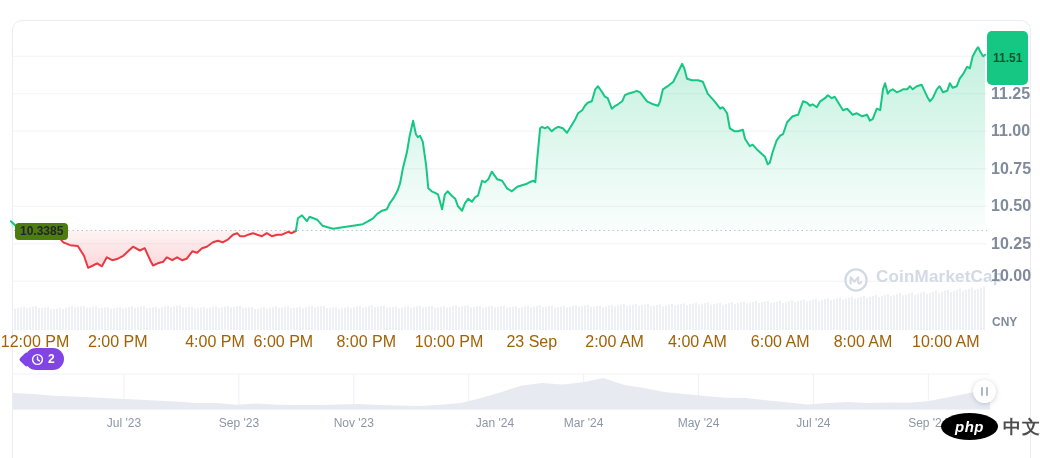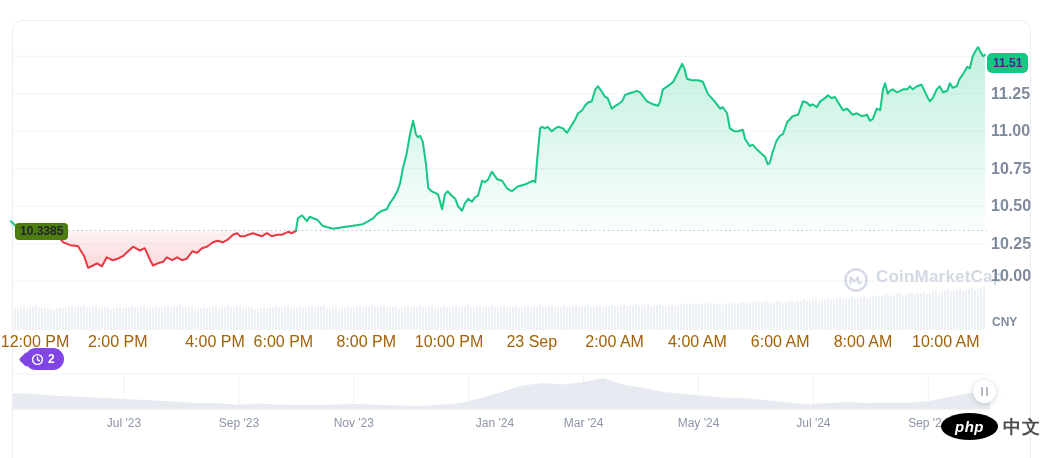--- a/index.html
+++ b/index.html
@@ -5,22 +5,22 @@
   html,body{margin:0;padding:0;background:#fff;}
   body{width:1040px;height:458px;position:relative;overflow:hidden;
        font-family:"Liberation Sans",sans-serif;}
   .card{position:absolute;left:12px;top:20px;width:1017px;height:470px;
         border:1px solid #ecedf2;border-radius:10px;background:#fff;}
   #chart-svg{position:absolute;left:0;top:0;z-index:1;}
   .ylabel{position:absolute;left:991px;transform:translateY(-50%);
           font-size:16px;font-weight:600;color:#808a9d;z-index:3;}
   .currency{position:absolute;left:992px;top:315px;font-size:12px;font-weight:700;
             color:#808a9d;z-index:3;}
-  .price-badge{position:absolute;left:987px;top:53px;background:#16c784;color:#4c1d95;
-               font-size:12px;font-weight:700;padding:3px 6px;border-radius:5px;
+  .price-badge{position:absolute;left:987px;top:31px;background:#16c784;color:#14532d;
+               font-size:12px;font-weight:700;padding:20px 6px;border-radius:5px;
                z-index:4;line-height:14px;}
   .baseline-pill{position:absolute;left:15px;top:223px;background:#4d7c0f;color:#222531;
                  font-size:12px;font-weight:700;padding:1px 5px;border-radius:4px;
                  z-index:4;line-height:15px;}
   .xlabel{position:absolute;top:333px;transform:translateX(-50%);font-size:16px;
           color:#a16207;z-index:3;white-space:nowrap;}
   .minilabel{position:absolute;top:416px;transform:translateX(-50%);font-size:12px;
              color:#8c96a7;z-index:3;white-space:nowrap;}
   .cmc-watermark{position:absolute;left:843px;top:267px;display:flex;align-items:flex-start;
                  gap:7px;z-index:2;}

